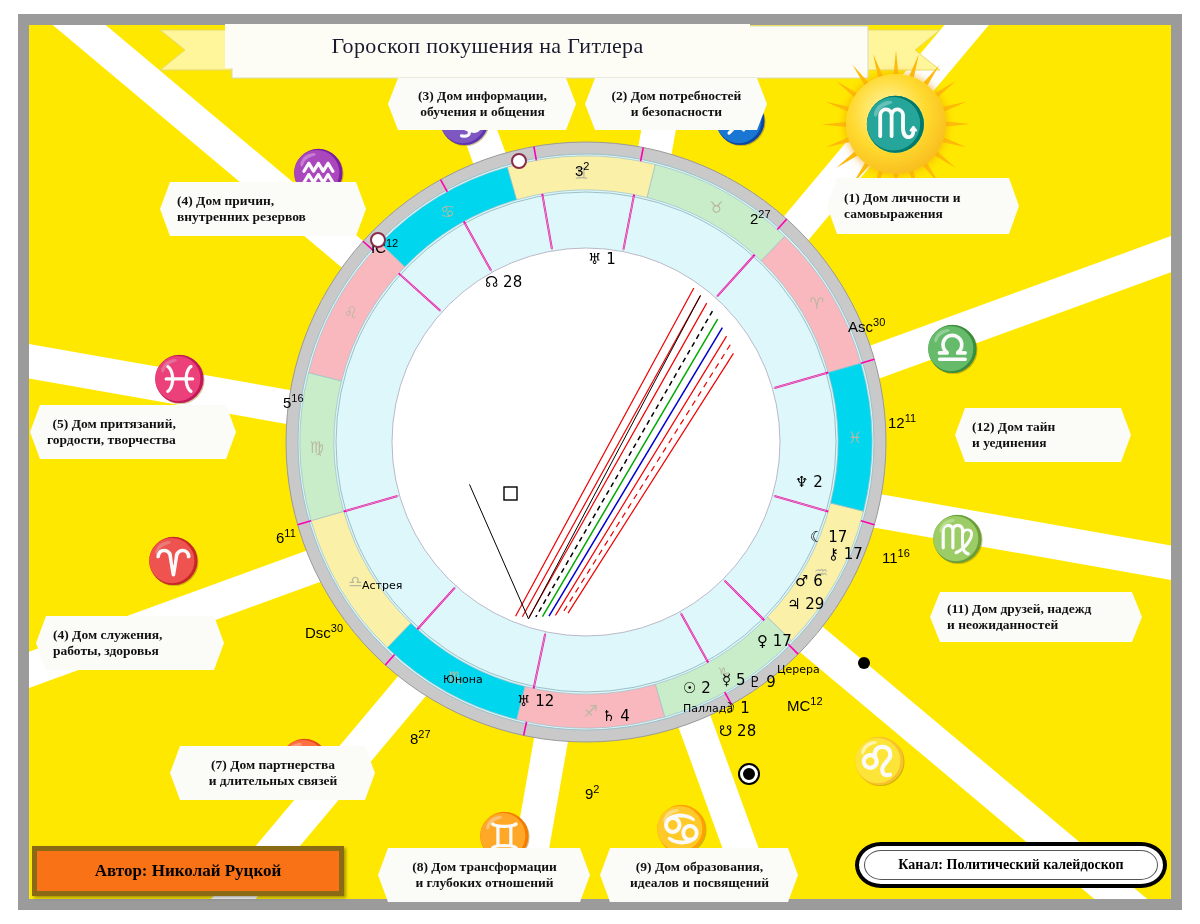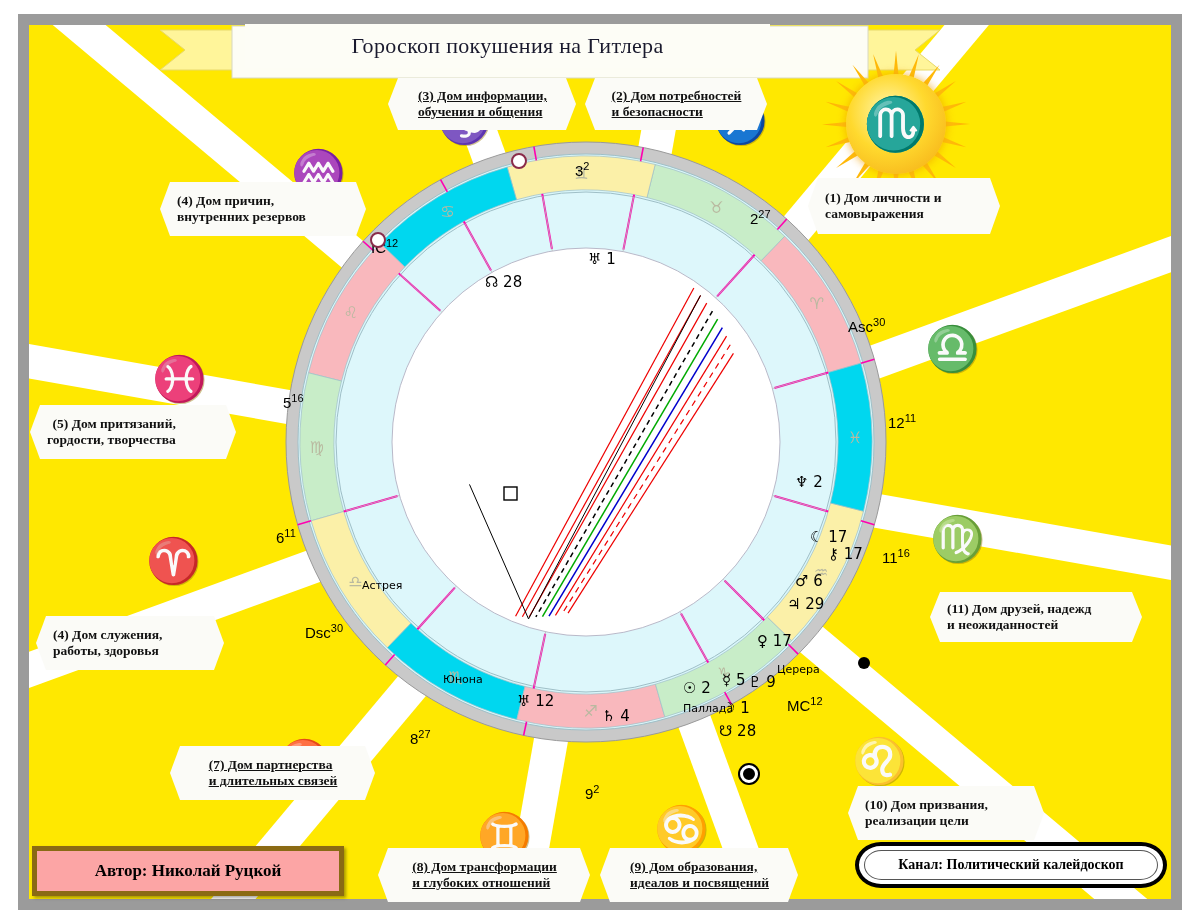--- a/index.html
+++ b/index.html
@@ -49,37 +49,36 @@
     font-size:13.5px;
     line-height:1.18;
     text-align:left;
     padding:7px 16px 7px 17px;
     box-sizing:border-box;
     clip-path:polygon(10px 0,calc(100% - 10px) 0,100% 50%,calc(100% - 10px) 100%,10px 100%,0 50%);
     filter:drop-shadow(1.5px 1.5px 1.2px rgba(90,90,70,.45));
     white-space:pre-line;
     display:flex;align-items:center;
   }
-  .callout.center{text-align:left;justify-content:center;text-decoration:underline;}
+  .callout.center{text-align:center;justify-content:center;}
 
   
   .title-ribbon{
     position:absolute;left:225px;top:24px;width:525px;height:44px;
     background:#fdfdf6;
     display:flex;align-items:center;justify-content:center;
     font-size:22px;color:#1a1a2e;
     font-family:"Liberation Serif", serif;
     letter-spacing:.3px;
-    margin-left:20px;
   }
 
   
   .author-plate{
     position:absolute;left:32px;top:846px;width:312px;height:50px;
-    background:#fca5a5;
+    background:#f97316;
     border:5px solid #8a6a14;
     box-sizing:border-box;
     display:flex;align-items:center;justify-content:center;
     font-weight:bold;font-size:17px;color:#000;
     font-family:"Liberation Serif", serif;
     box-shadow:2px 2px 3px rgba(0,0,0,.35);
   }
   
   .channel-plaque{
     position:absolute;left:855px;top:842px;width:312px;height:46px;
@@ -305,21 +304,21 @@
   <div class="zsign" style="left:291px;top:152px;">♒</div>
   <div class="zsign" style="left:152px;top:358px;">♓</div>
   <div class="zsign" style="left:146px;top:540px;">♈</div>
   <div class="zsign" style="left:277px;top:742px;">♉</div>
   <div class="zsign" style="left:477px;top:815px;">♊</div>
   <div class="zsign" style="left:654px;top:808px;">♋</div>
   <div class="zsign" style="left:852px;top:740px;">♌</div>
   <div class="zsign" style="left:930px;top:518px;">♍</div>
   <div class="zsign" style="left:925px;top:328px;">♎</div>
 
-  <div class="callout" style="left:808px;top:178px;width:192px;height:56px;">(1) Дом личности и
+  <div class="callout" style="left:827px;top:178px;width:192px;height:56px;">(1) Дом личности и
 самовыражения</div>
 
   <div class="callout center" style="left:585px;top:78px;width:182px;height:52px;">(2) Дом потребностей
 и безопасности</div>
 
   <div class="callout center" style="left:388px;top:78px;width:188px;height:52px;">(3) Дом информации,
 обучения и общения</div>
 
   <div class="callout" style="left:160px;top:182px;width:206px;height:54px;">(4) Дом причин,
 внутренних резервов</div>
@@ -332,26 +331,26 @@
 
   <div class="callout center" style="left:170px;top:746px;width:205px;height:54px;">(7) Дом партнерства
 и длительных связей</div>
 
   <div class="callout center" style="left:378px;top:848px;width:212px;height:54px;">(8) Дом трансформации
 и глубоких отношений</div>
 
   <div class="callout center" style="left:600px;top:848px;width:198px;height:54px;">(9) Дом образования,
 идеалов и посвящений</div>
 
-  <div class="callout" style="left:848px;top:786px;width:196px;height:54px;">(10) Дом призвания,
-реализации цели</div>
 
   <div class="callout" style="left:930px;top:592px;width:212px;height:50px;">(11) Дом друзей, надежд
 и неожиданностей</div>
 
+  <div class="callout" style="left:955px;top:408px;width:176px;height:54px;">(12) Дом тайн
+и уединения</div>
 
   <div class="author-plate">Автор: Николай Руцкой</div>
 
   <div class="channel-plaque">
     <span class="inner"></span>
     <span>Канал: Политический калейдоскоп</span>
   </div>
 
 </div>
 

